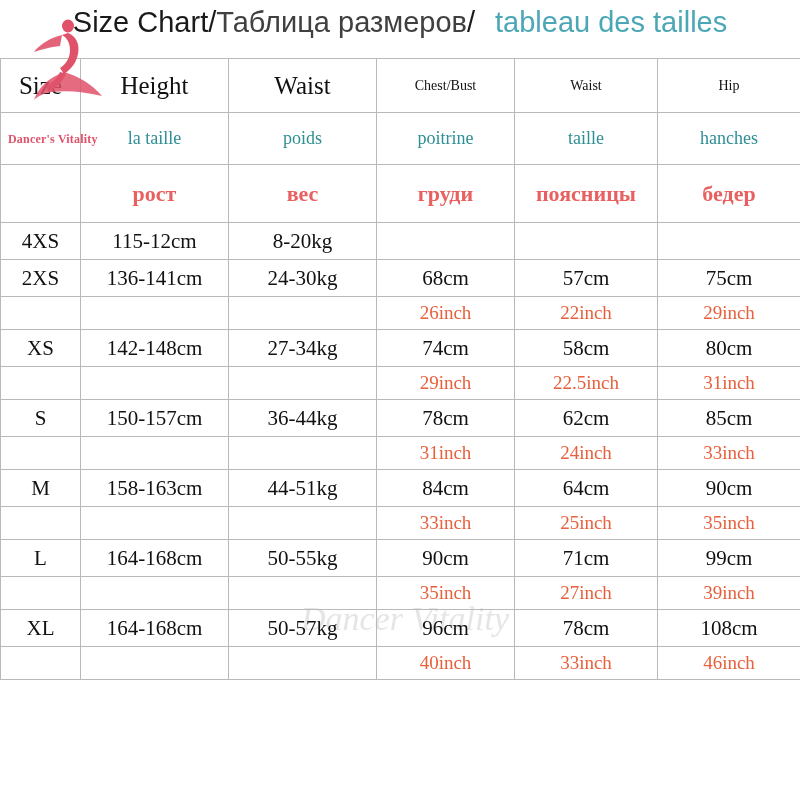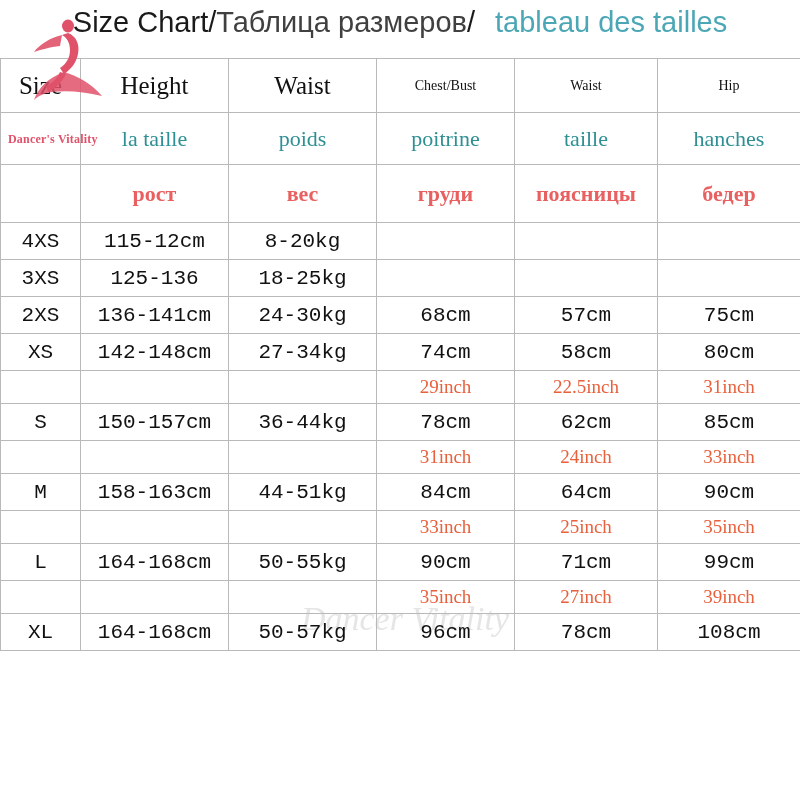--- a/index.html
+++ b/index.html
@@ -92,37 +92,37 @@
     height: 54px;
     font-size: 25px;
     color: #111;
     font-family: "Liberation Serif", serif;
   }
   tr.hdr-en td.small {
     font-size: 14px;
   }
   tr.hdr-fr td {
     height: 52px;
-    font-size: 22px;
+    font-size: 18px;
     color: #2e8f94;
     font-family: "Liberation Serif", serif;
   }
   tr.hdr-ru td {
     height: 58px;
     font-size: 22px;
     color: #e8605f;
     font-weight: bold;
     font-family: "Liberation Serif", serif;
     line-height: 1.05;
   }
   tr.data td {
     height: 37px;
     font-size: 21px;
     color: #111;
-    font-family: Liberation Mono, monospace;
+    font-family: Liberation Serif, serif;
   }
   tr.inch td {
     height: 33px;
     font-size: 19px;
     color: #e8603c;
     font-family: "Liberation Serif", serif;
   }
   td.sizecell { font-size: 21px; }
   td.empty { }
 </style>
@@ -187,37 +187,37 @@
 
       <tr class="data">
         <td class="sizecell">4XS</td>
         <td>115-12cm</td>
         <td>8-20kg</td>
         <td></td>
         <td></td>
         <td></td>
       </tr>
 
-      <tr class="data">
-        <td class="sizecell">3XS</td>
-        <td>125-136</td>
-        <td>18-25kg</td>
-        <td></td>
-        <td></td>
-        <td></td>
-      </tr>
 
       <tr class="data">
         <td class="sizecell">2XS</td>
         <td>136-141cm</td>
         <td>24-30kg</td>
         <td>68cm</td>
         <td>57cm</td>
         <td>75cm</td>
       </tr>
+      <tr class="inch">
+        <td class="empty"></td>
+        <td class="empty"></td>
+        <td class="empty"></td>
+        <td>26inch</td>
+        <td>22inch</td>
+        <td>29inch</td>
+      </tr>
 
       <tr class="data">
         <td class="sizecell">XS</td>
         <td>142-148cm</td>
         <td>27-34kg</td>
         <td>74cm</td>
         <td>58cm</td>
         <td>80cm</td>
       </tr>
       <tr class="inch">
@@ -282,15 +282,23 @@
 
       <tr class="data">
         <td class="sizecell">XL</td>
         <td>164-168cm</td>
         <td>50-57kg</td>
         <td>96cm</td>
         <td>78cm</td>
         <td>108cm</td>
       </tr>
 
+      <tr class="inch">
+        <td class="empty"></td>
+        <td class="empty"></td>
+        <td class="empty"></td>
+        <td>40inch</td>
+        <td>33inch</td>
+        <td>46inch</td>
+      </tr>
     </tbody>
   </table>
 </div>
 
 </body></html>

